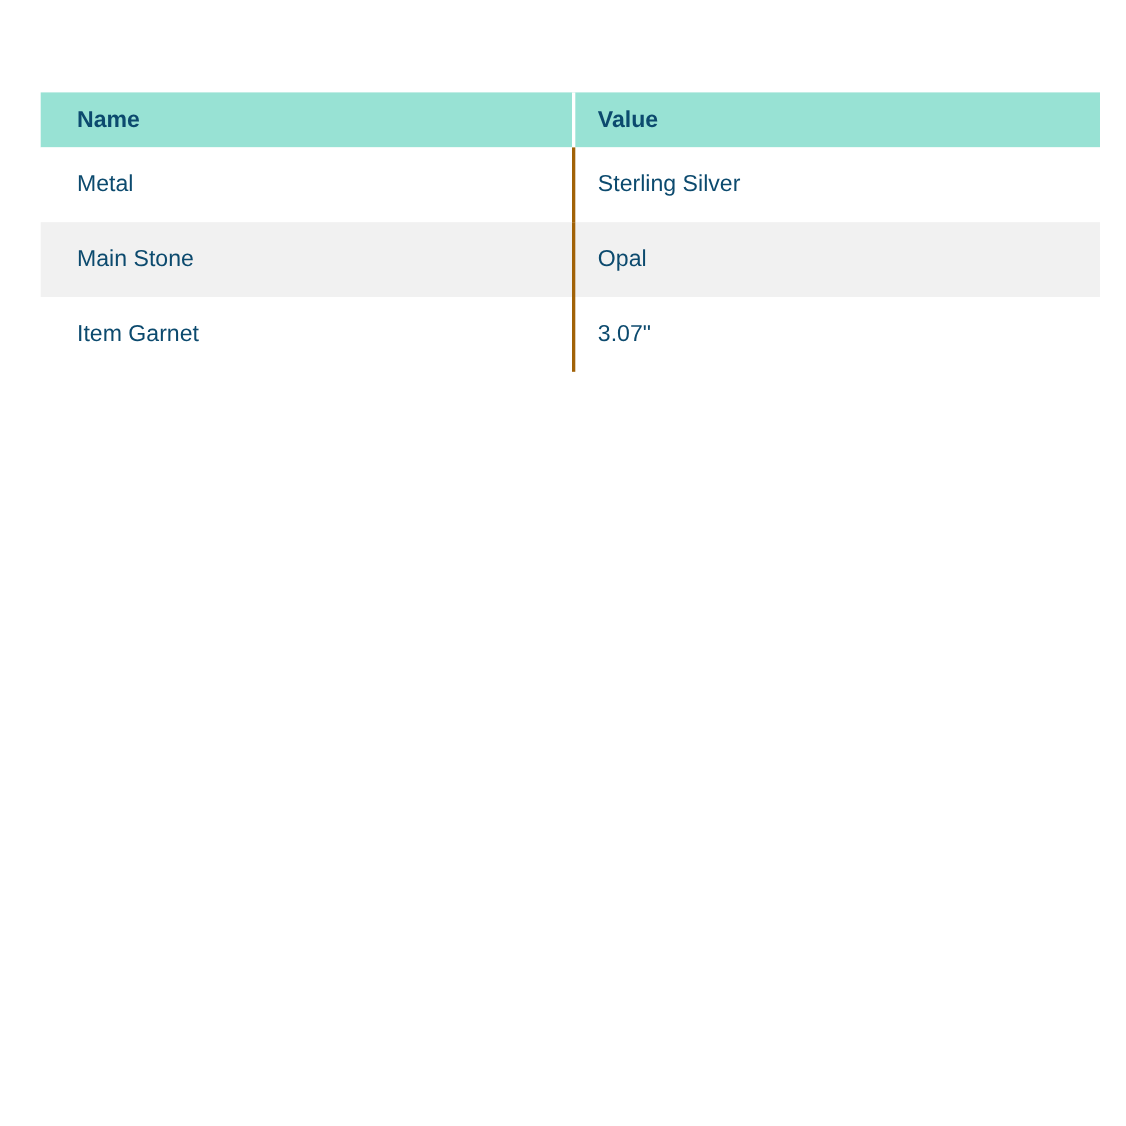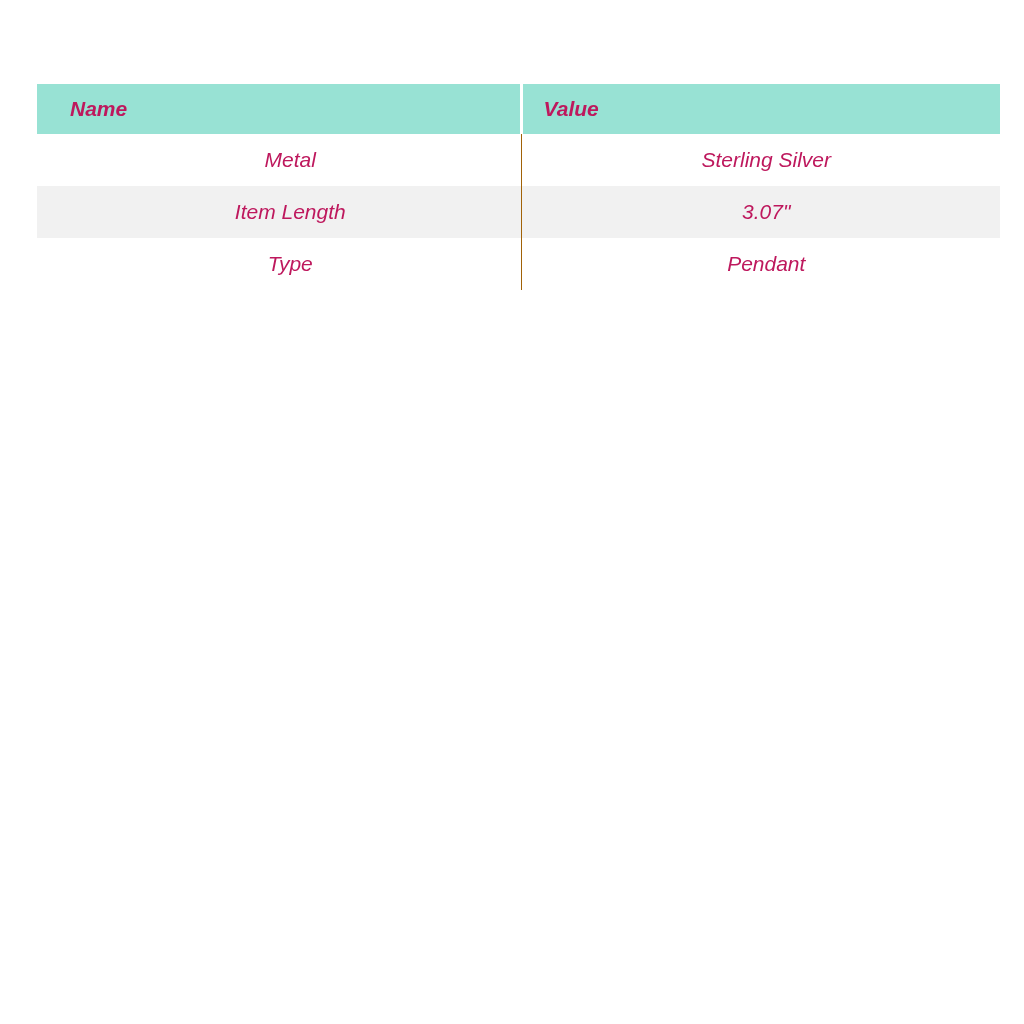--- a/index.html
+++ b/index.html
@@ -20,48 +20,47 @@
   .table-wrap {
     position: absolute;
     left: 37px;
     top: 84px;
     width: 963px;
   }
   table.attr-table {
     width: 100%;
     border-collapse: collapse;
     table-layout: fixed;
-    color: #be185d;
+    color: #0c4a6e;
     font-size: 21px;
-    font-style: italic;
   }
   table.attr-table col.col-name  { width: 484px; }
   table.attr-table col.col-value { width: 479px; }
   table.attr-table thead th {
     background: #98e2d4;
     height: 50px;
     text-align: left;
     vertical-align: middle;
     font-weight: bold;
     font-size: 21px;
     padding: 0 10px 0 33px;
   }
   table.attr-table thead th.value-col {
     border-left: 3px solid #ffffff;
     padding-left: 21px;
   }
   table.attr-table tbody td {
-    height: 52px;
-    text-align: center;
+    height: 68px;
+    text-align: left;
     vertical-align: middle;
     padding: 0 10px 0 33px;
     background: #ffffff;
   }
   table.attr-table tbody td.value-col {
-    border-left: 1px solid #a16207;
+    border-left: 3px solid #a16207;
     padding-left: 21px;
   }
   table.attr-table tbody tr:nth-child(even) td {
     background: #f1f1f1;
   }
 </style>
 </head>
 <body>
 
 <div class="page">
@@ -76,23 +75,23 @@
           <th class="name-col">Name</th>
           <th class="value-col">Value</th>
         </tr>
       </thead>
       <tbody id="table-body">
           <tr>
             <td class="name-col">Metal</td>
             <td class="value-col">Sterling Silver</td>
           </tr>
           <tr>
-            <td class="name-col">Item Length</td>
-            <td class="value-col">3.07"</td>
+            <td class="name-col">Main Stone</td>
+            <td class="value-col">Opal</td>
           </tr>
           <tr>
-            <td class="name-col">Type</td>
-            <td class="value-col">Pendant</td>
+            <td class="name-col">Item Garnet</td>
+            <td class="value-col">3.07"</td>
           </tr>
         </tbody>
     </table>
   </div>
 </div>
 
 </body></html>

